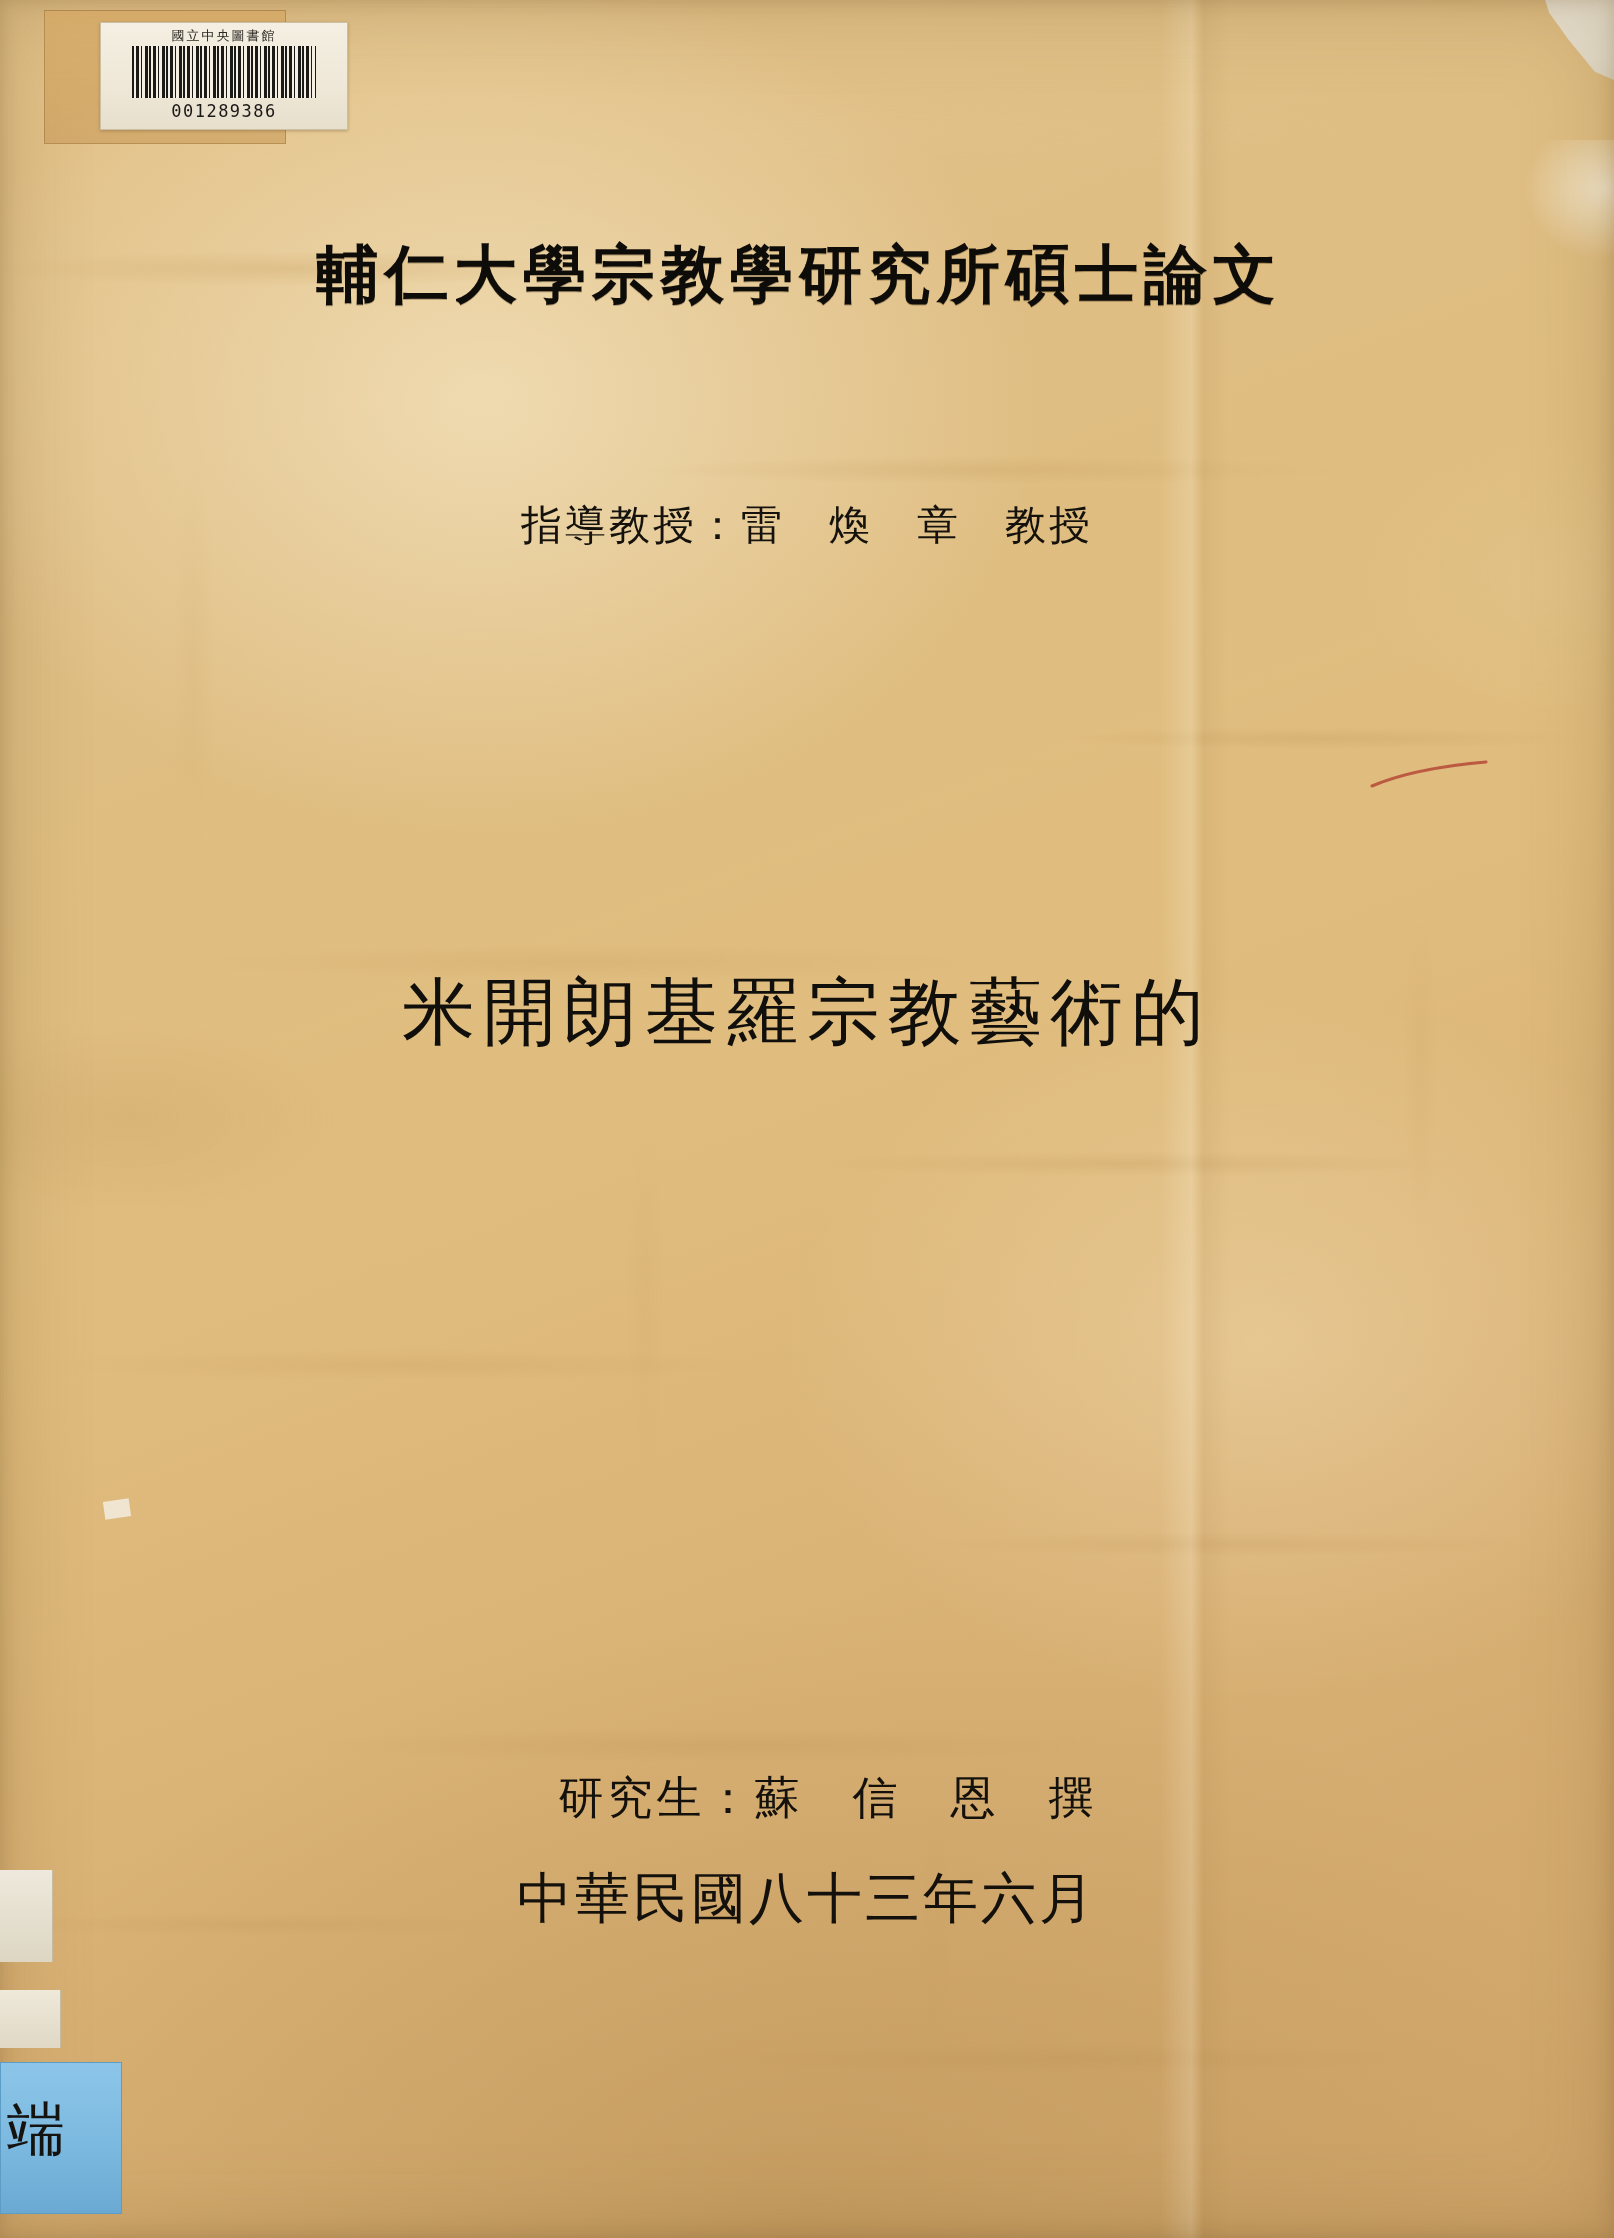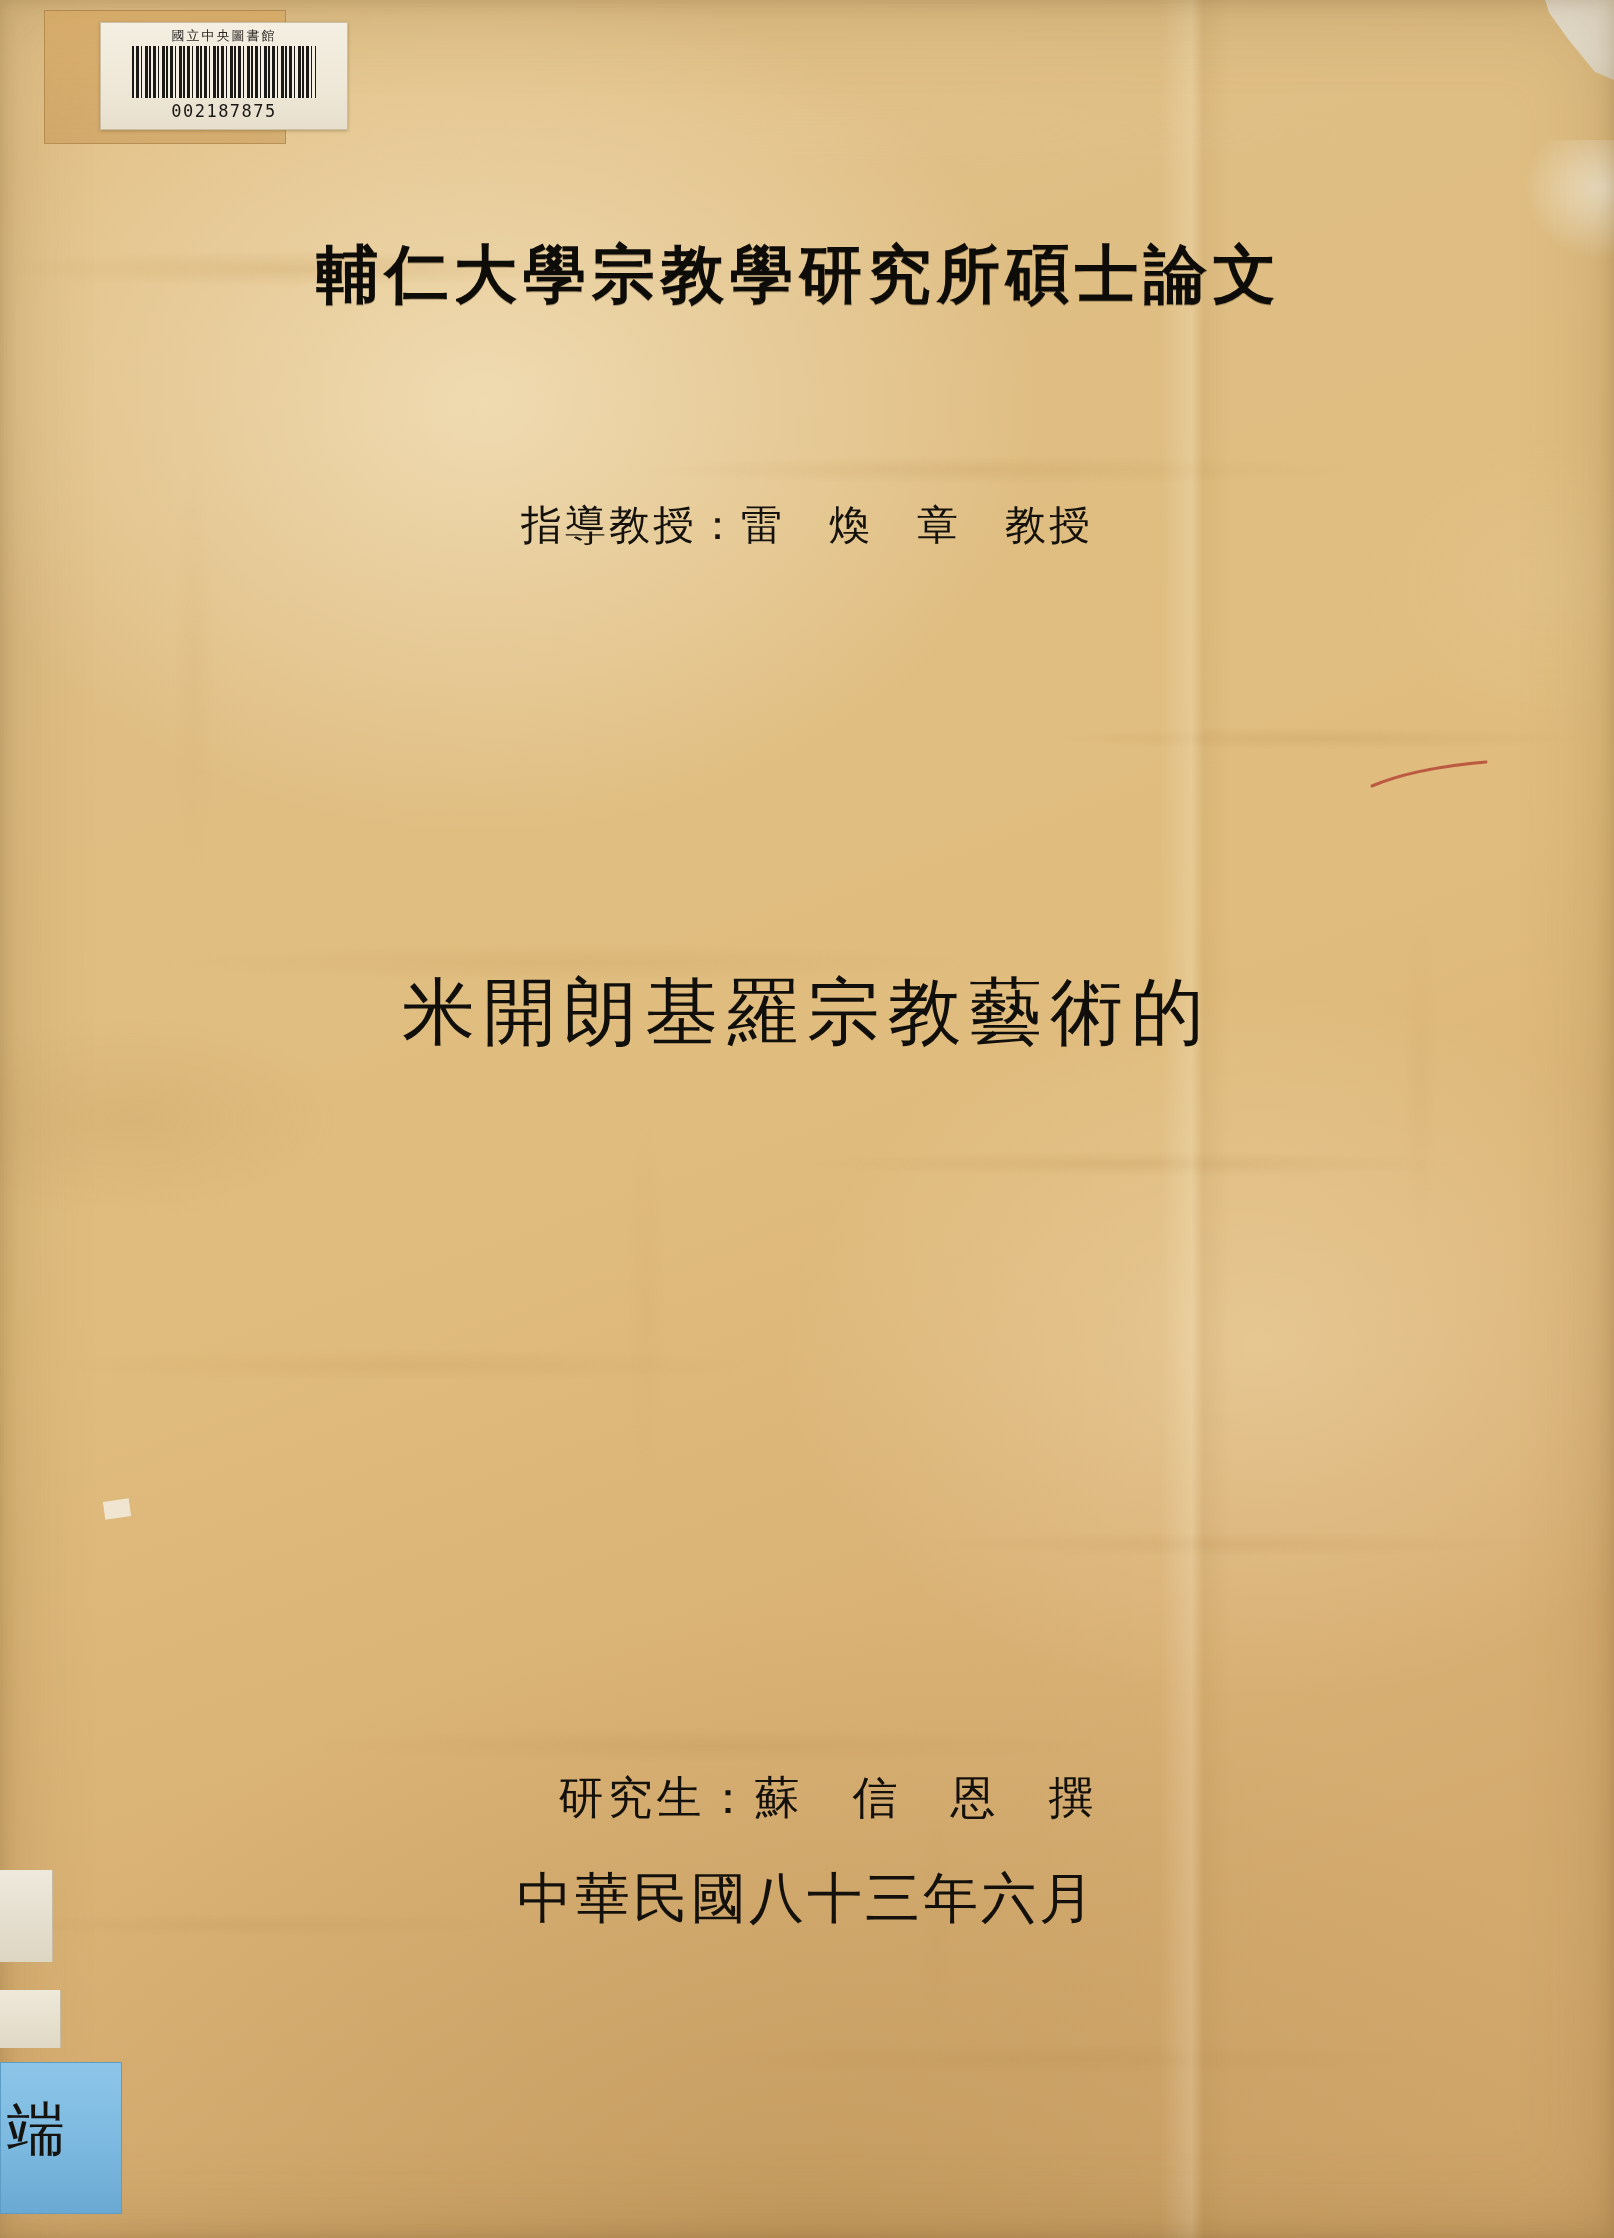--- a/index.html
+++ b/index.html
@@ -264,21 +264,21 @@
   <div class="fibres2"></div>
   <div class="crease"></div>
   <div class="scuff"></div>
   <div class="corner-tear"></div>
   <div class="edge-shadow"></div>
 
   <div class="label-backing"></div>
   <div class="barcode-label">
     <div class="lib-name">國立中央圖書館</div>
     <div class="barcode-bars"></div>
-    <div class="barcode-num">002187875</div>
+    <div class="barcode-num">001289386</div>
   </div>
 
   <div class="content">
     <div class="heading">輔仁大學宗教學研究所碩士論文</div>
     <div class="advisor">指導教授：雷　煥　章　教授</div>
     <div class="title">
       <div class="line1">米開朗基羅宗教藝術的</div>
     </div>
     <div class="author">研究生：蘇　信　恩　撰</div>
     <div class="date">中華民國八十三年六月</div>

